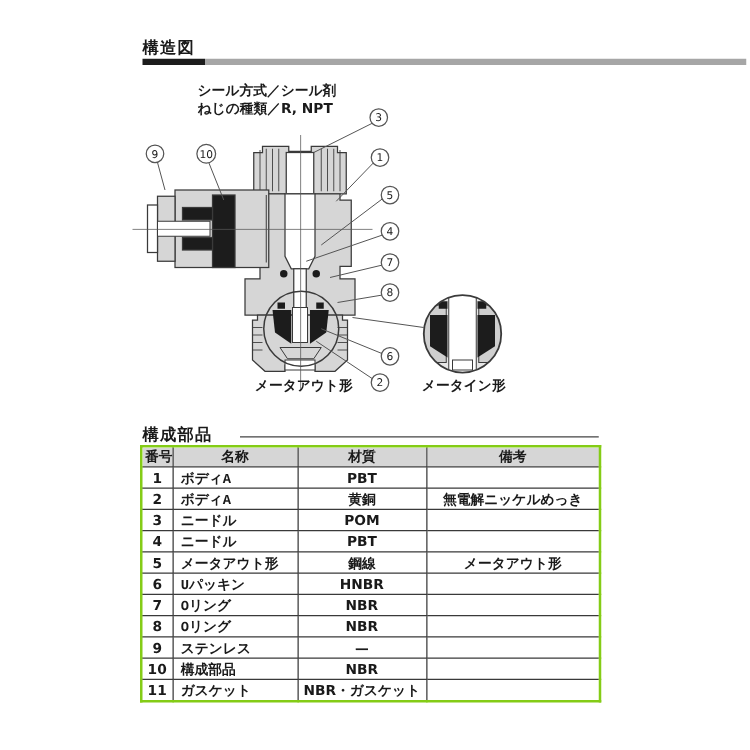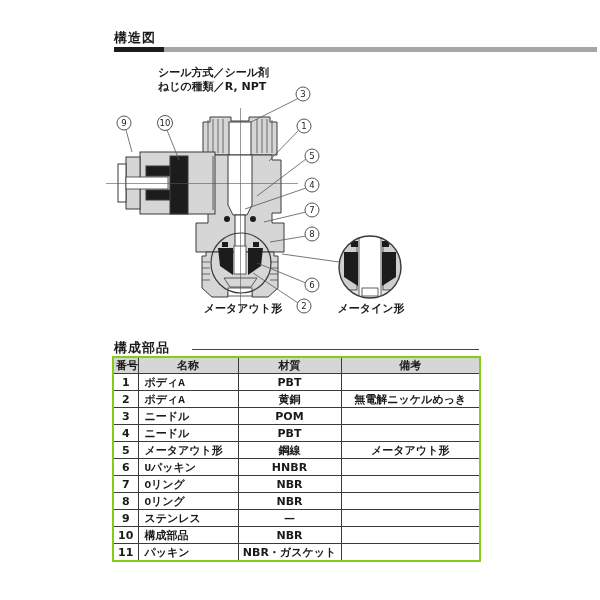--- a/index.html
+++ b/index.html
@@ -266,20 +266,20 @@
         <td></td>
       </tr>
       <tr>
         <td>10</td>
         <td class="name">構成部品</td>
         <td>NBR</td>
         <td></td>
       </tr>
       <tr>
         <td>11</td>
-        <td class="name">パッキン</td>
+        <td class="name">ガスケット</td>
         <td>NBR・ガスケット</td>
         <td></td>
       </tr>
     </tbody>
   </table>
 
 </div>
 
 </body></html>

